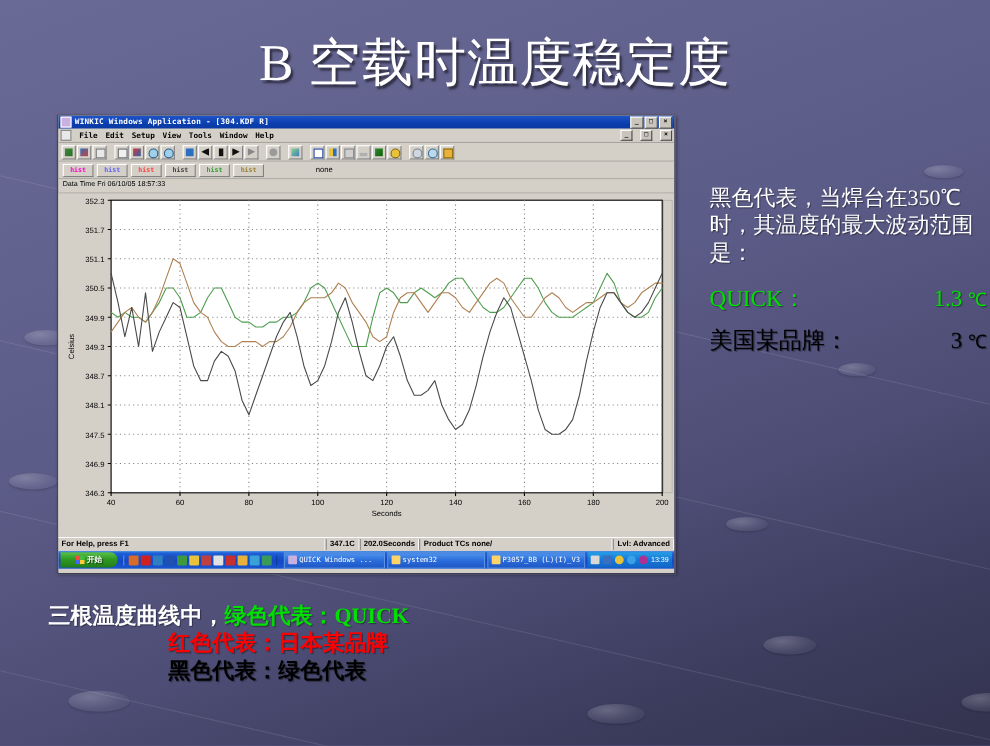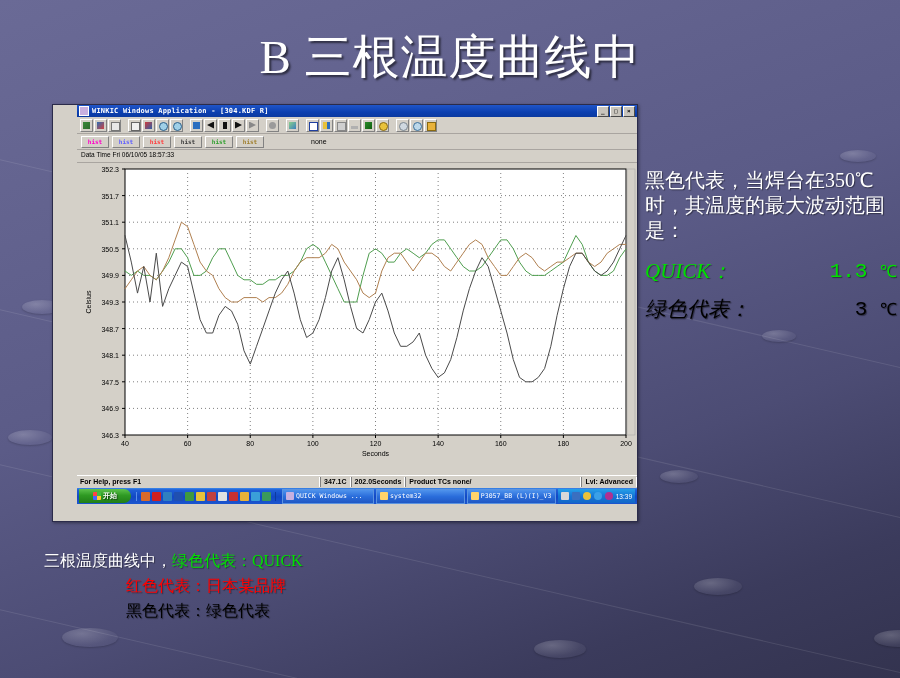--- a/index.html
+++ b/index.html
@@ -30,44 +30,43 @@
 
   
   #rightblock{
     position:absolute;left:645px;top:168px;width:252px;
     font-family:"Liberation Serif", serif;
     color:#ffffff;font-size:20px;line-height:25px;
     text-shadow:1px 1px 1px rgba(0,0,0,0.45);
   }
   #rightblock .para{margin:0 0 16px 0;}
   .res-row{display:block;margin:0 0 13px 0;white-space:nowrap;font-size:21px;}
-  .res-row .lbl{display:inline-block;font-style:italic;}
-  .res-row .val{float:right;font-family:Liberation Mono, monospace;}
+  .res-row .lbl{display:inline-block;}
+  .res-row .val{float:right;}
   .green{color:#00e000;}
   .red{color:#ff0000;}
   .blk{color:#000000;}
   .degc{font-size:17px;}
 
   
   #legend{
     position:absolute;left:44px;top:548px;
-    font-family:"Liberation Serif", serif;font-size:16px;line-height:25px;
+    font-family:"Liberation Serif", serif;font-size:20px;line-height:25px;
     text-shadow:1px 1px 1px rgba(0,0,0,0.4);
-    color:#ffffff;white-space:nowrap;
-  }
-  #legend .l2,#legend .l3{margin-left:82px;display:block;}
+    color:#ffffff;white-space:nowrap;font-weight:bold;
+  }
+  #legend .l2,#legend .l3{margin-left:109px;display:block;}
 
   
   #app{
     position:absolute;left:52px;top:104px;width:560px;height:416px;
     background:#d4d0c8;border:1px solid #2b2b4a;
     font-family:"DejaVu Sans Mono", monospace;
     box-shadow:1px 1px 3px rgba(0,0,0,0.4);
     overflow:hidden;
-    padding-left:24px;
   }
   .titlebar{
     height:12px;background:linear-gradient(180deg,#2055c8 0%,#0b3fb0 60%,#0a39a0 100%);
     display:flex;align-items:center;color:#fff;font-size:7px;font-weight:bold;
     padding:0 2px;letter-spacing:.2px;
   }
   .tb-icon{width:8px;height:8px;background:#c8b0e0;border:1px solid #fff;margin-right:3px;flex:none;}
   .tb-title{flex:1;white-space:nowrap;overflow:hidden;}
   .tb-btns{display:flex;gap:1px;}
   .tb-btn{width:10px;height:9px;background:#c9c5bd;border:1px solid;
@@ -157,34 +156,34 @@
   <div class="deco-ell" style="left:22px;top:300px;width:40px;height:14px;"></div>
   <div class="deco-ell" style="left:8px;top:430px;width:44px;height:15px;"></div>
   <div class="deco-ell" style="left:62px;top:628px;width:56px;height:19px;"></div>
   <div class="deco-ell" style="left:694px;top:578px;width:48px;height:17px;"></div>
   <div class="deco-ell" style="left:534px;top:640px;width:52px;height:18px;"></div>
   <div class="deco-ell" style="left:874px;top:630px;width:48px;height:17px;"></div>
   <div class="deco-ell" style="left:840px;top:150px;width:36px;height:12px;"></div>
   <div class="deco-ell" style="left:660px;top:470px;width:38px;height:13px;"></div>
   <div class="deco-ell" style="left:762px;top:330px;width:34px;height:12px;"></div>
 
-  <div id="title">B  三根温度曲线中</div>
+  <div id="title">B  空载时温度稳定度</div>
 
   <div id="rightblock">
     <div class="para">黑色代表，当焊台在350℃时，其温度的最大波动范围是：</div>
 
     <div class="res-row green">
       <span class="lbl">QUICK：</span>
       <span class="val"><span>1.3</span>
       <span class="degc">℃</span></span>
     </div>
 
 
     <div class="res-row blk">
-      <span class="lbl">绿色代表：</span>
+      <span class="lbl">美国某品牌：</span>
       <span class="val"><span>3</span>
       <span class="degc">℃</span></span>
     </div>
   </div>
 
   <div id="legend">
     <span>三根温度曲线中，</span><span class="green">绿色代表：QUICK</span>
     <span class="l2 red">红色代表：日本某品牌</span>
     <span class="l3 blk">黑色代表：绿色代表</span>
   </div>
@@ -194,20 +193,34 @@
     <div class="titlebar">
       <span class="tb-icon"></span>
       <span class="tb-title">WINKIC Windows Application - [304.KDF   R]</span>
       <span class="tb-btns">
         <span class="tb-btn">_</span>
         <span class="tb-btn">□</span>
         <span class="tb-btn">×</span>
       </span>
     </div>
 
+    <div class="menubar">
+      <span class="doc-icon"></span>
+      <span>File</span>
+      <span>Edit</span>
+      <span>Setup</span>
+      <span>View</span>
+      <span>Tools</span>
+      <span>Window</span>
+      <span>Help</span>
+      <span class="mspacer"></span>
+      <span class="m-btn">_</span>
+      <span class="m-btn">□</span>
+      <span class="m-btn">×</span>
+    </div>
 
     <div class="toolbar">
       <span class="tbtn">
           <i style="background:linear-gradient(135deg,#3a8a3a,#2e6b2e);"></i>
         </span>
       <span class="tbtn">
           <i style="background:linear-gradient(135deg,#2d6fb5,#d04040);"></i>
         </span>
       <span class="tbtn">
           <i style="background:#e8e8e8;border:1px solid #777;"></i>

